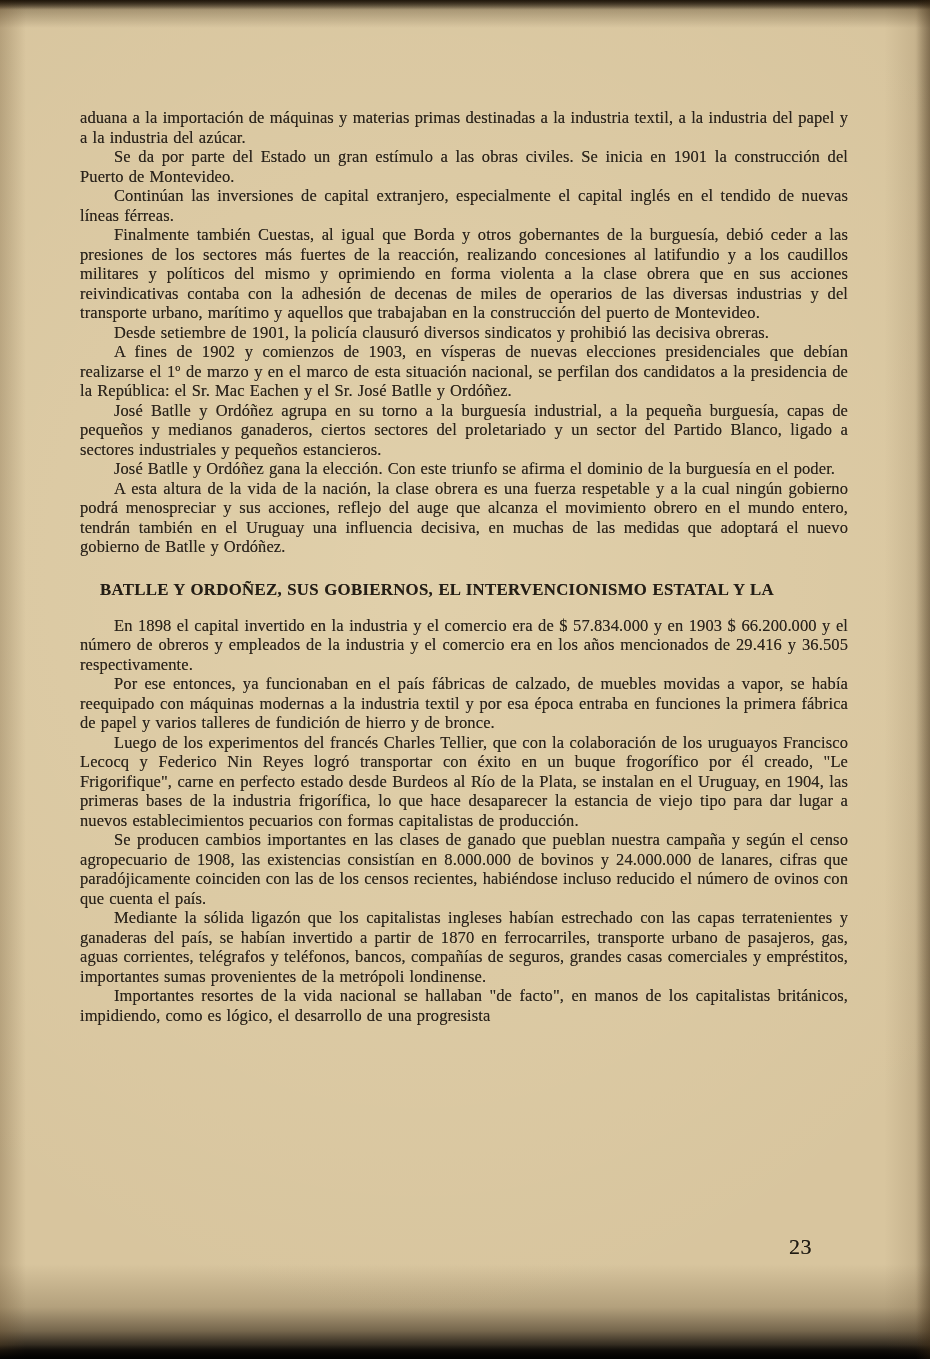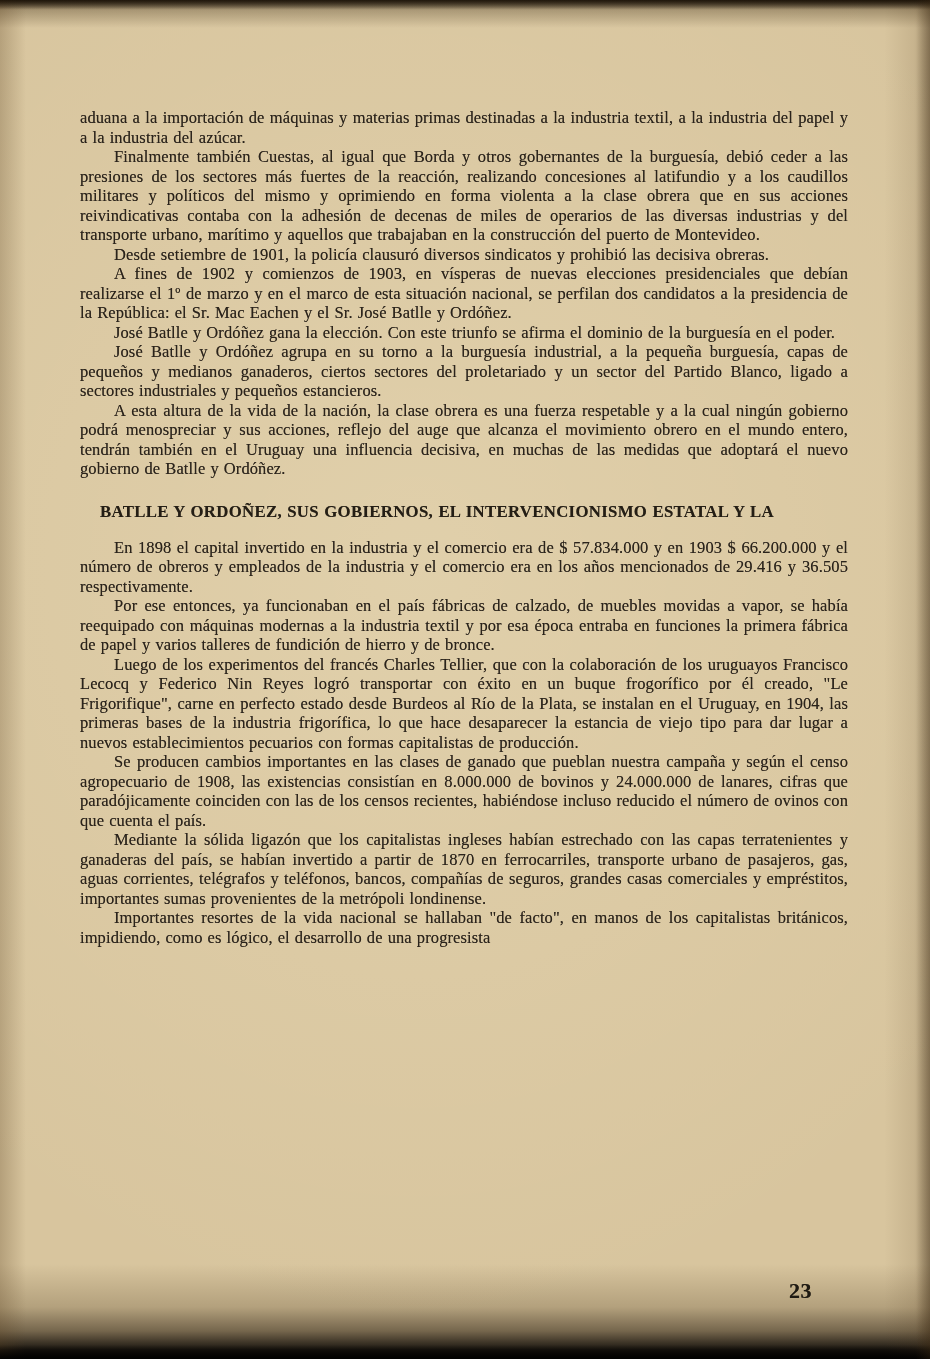--- a/index.html
+++ b/index.html
@@ -49,26 +49,25 @@
     letter-spacing: 0.3px;
     color: #241e15;
   }
   .heading .hline {
     display: block;
   }
   .page-number {
     position: absolute;
     top: 1234px;
     right: 118px;
-    font-weight: bold;
+    font-weight: normal;
     font-size: 22px;
     letter-spacing: 0.5px;
     color: #1f1a12;
     text-shadow: 0 0 0.5px rgba(31,26,18,0.6);
-    margin-top: 44px;
   }
   .edge {
     position: absolute;
     pointer-events: none;
   }
   .edge.top {
     left: 0; top: 0; width: 930px; height: 10px;
     background: linear-gradient(180deg, rgba(20,12,3,0.75), rgba(20,12,3,0));
   }
   .edge.bottom {
@@ -80,25 +79,27 @@
     background: linear-gradient(270deg, rgba(50,34,14,0.35), rgba(50,34,14,0));
   }
 </style>
 </head>
 <body>
 
 <div class="page">
 
   <div class="content">
     <p class="first">aduana a la importación de máquinas y materias primas destinadas a la industria textil, a la industria del papel y a la industria del azúcar.</p>
+    <p>Se da por parte del Estado un gran estímulo a las obras civiles. Se inicia en 1901 la construcción del Puerto de Montevideo.</p>
+    <p>Continúan las inversiones de capital extranjero, especialmente el capital inglés en el tendido de nuevas líneas férreas.</p>
     <p>Finalmente también Cuestas, al igual que Borda y otros gobernantes de la burguesía, debió ceder a las presiones de los sectores más fuertes de la reacción, realizando concesiones al latifundio y a los caudillos militares y políticos del mismo y oprimiendo en forma violenta a la clase obrera que en sus acciones reivindicativas contaba con la adhesión de decenas de miles de operarios de las diversas industrias y del transporte urbano, marítimo y aquellos que trabajaban en la construcción del puerto de Montevideo.</p>
     <p>Desde setiembre de 1901, la policía clausuró diversos sindicatos y prohibió las decisiva obreras.</p>
     <p>A fines de 1902 y comienzos de 1903, en vísperas de nuevas elecciones presidenciales que debían realizarse el 1º de marzo y en el marco de esta situación nacional, se perfilan dos candidatos a la presidencia de la República: el Sr. Mac Eachen y el Sr. José Batlle y Ordóñez.</p>
+    <p>José Batlle y Ordóñez agrupa en su torno a la burguesía industrial, a la pequeña burguesía, capas de pequeños y medianos ganaderos, ciertos sectores del proletariado y un sector del Partido Blanco, ligado a sectores industriales y pequeños estancieros.</p>
     <p>José Batlle y Ordóñez gana la elección. Con este triunfo se afirma el dominio de la burguesía en el poder.</p>
-    <p>José Batlle y Ordóñez agrupa en su torno a la burguesía industrial, a la pequeña burguesía, capas de pequeños y medianos ganaderos, ciertos sectores del proletariado y un sector del Partido Blanco, ligado a sectores industriales y pequeños estancieros.</p>
     <p>A esta altura de la vida de la nación, la clase obrera es una fuerza respetable y a la cual ningún gobierno podrá menospreciar y sus acciones, reflejo del auge que alcanza el movimiento obrero en el mundo entero, tendrán también en el Uruguay una influencia decisiva, en muchas de las medidas que adoptará el nuevo gobierno de Batlle y Ordóñez.</p>
 
     <h2 class="heading">
       <span class="hline">BATLLE Y ORDOÑEZ, SUS GOBIERNOS, EL INTERVENCIONISMO ESTATAL Y LA</span>
     </h2>
 
     <p>En 1898 el capital invertido en la industria y el comercio era de $ 57.834.000 y en 1903 $ 66.200.000 y el número de obreros y empleados de la industria y el comercio era en los años mencionados de 29.416 y 36.505 respectivamente.</p>
     <p>Por ese entonces, ya funcionaban en el país fábricas de calzado, de muebles movidas a vapor, se había reequipado con máquinas modernas a la industria textil y por esa época entraba en funciones la primera fábrica de papel y varios talleres de fundición de hierro y de bronce.</p>
     <p>Luego de los experimentos del francés Charles Tellier, que con la colaboración de los uruguayos Francisco Lecocq y Federico Nin Reyes logró transportar con éxito en un buque frogorífico por él creado, "Le Frigorifique", carne en perfecto estado desde Burdeos al Río de la Plata, se instalan en el Uruguay, en 1904, las primeras bases de la industria frigorífica, lo que hace desaparecer la estancia de viejo tipo para dar lugar a nuevos establecimientos pecuarios con formas capitalistas de producción.</p>
     <p>Se producen cambios importantes en las clases de ganado que pueblan nuestra campaña y según el censo agropecuario de 1908, las existencias consistían en 8.000.000 de bovinos y 24.000.000 de lanares, cifras que paradójicamente coinciden con las de los censos recientes, habiéndose incluso reducido el número de ovinos con que cuenta el país.</p>

